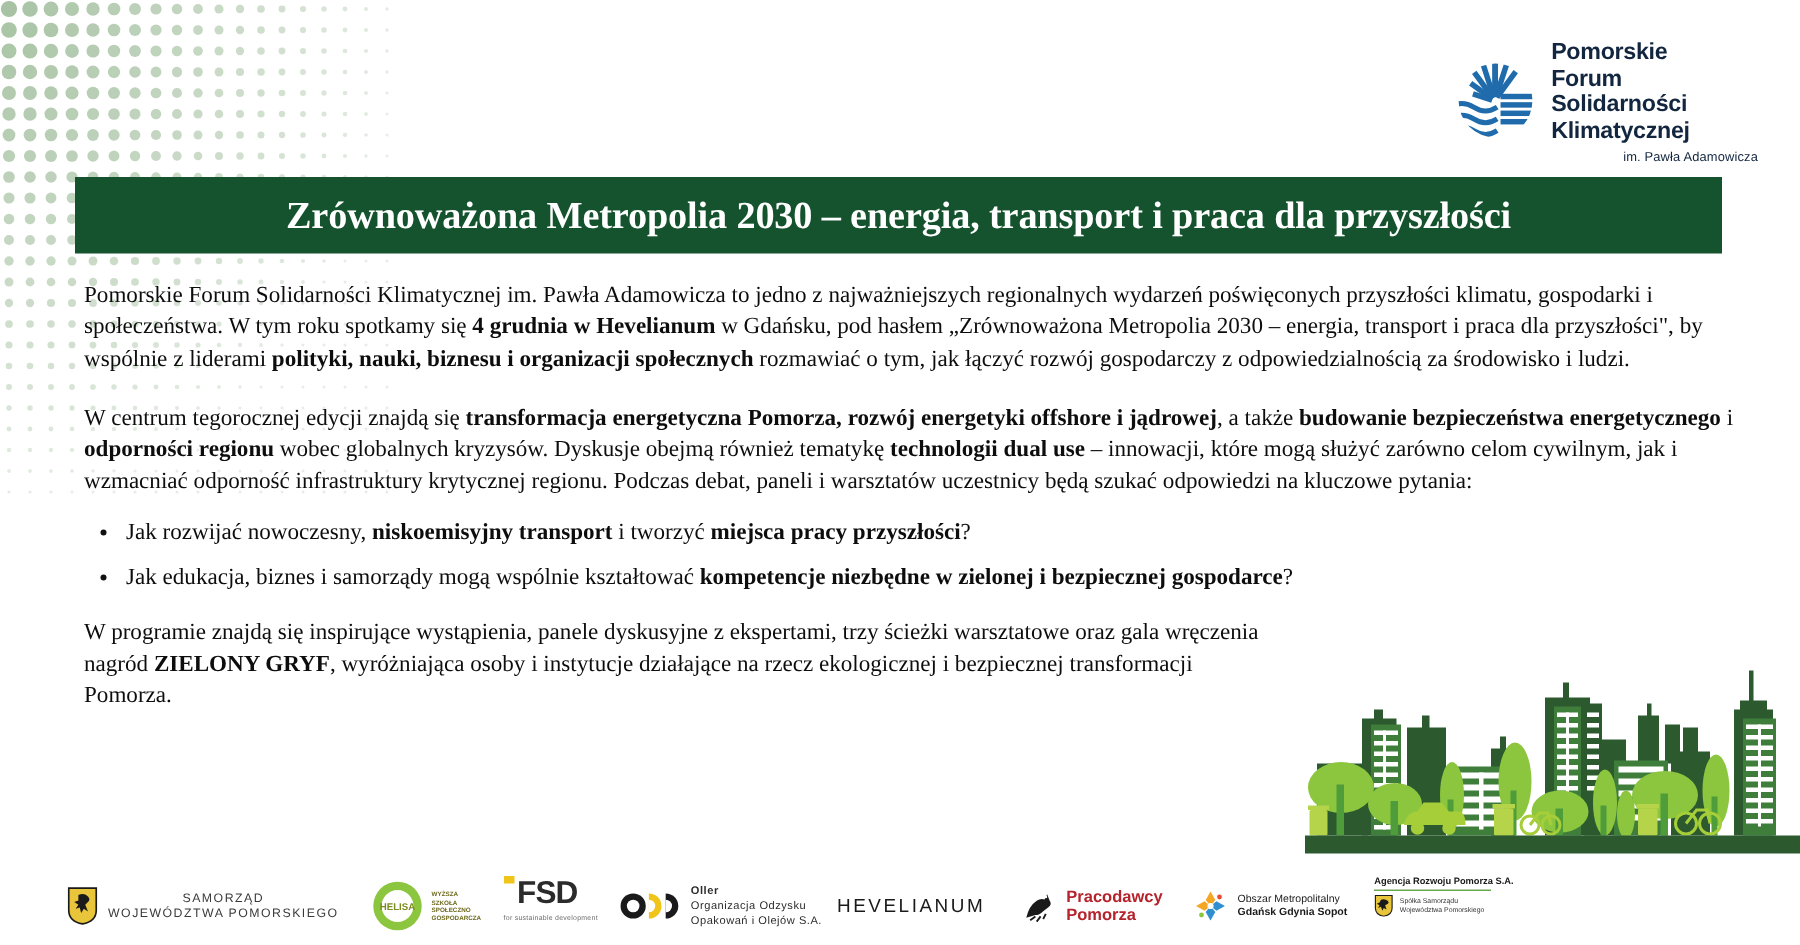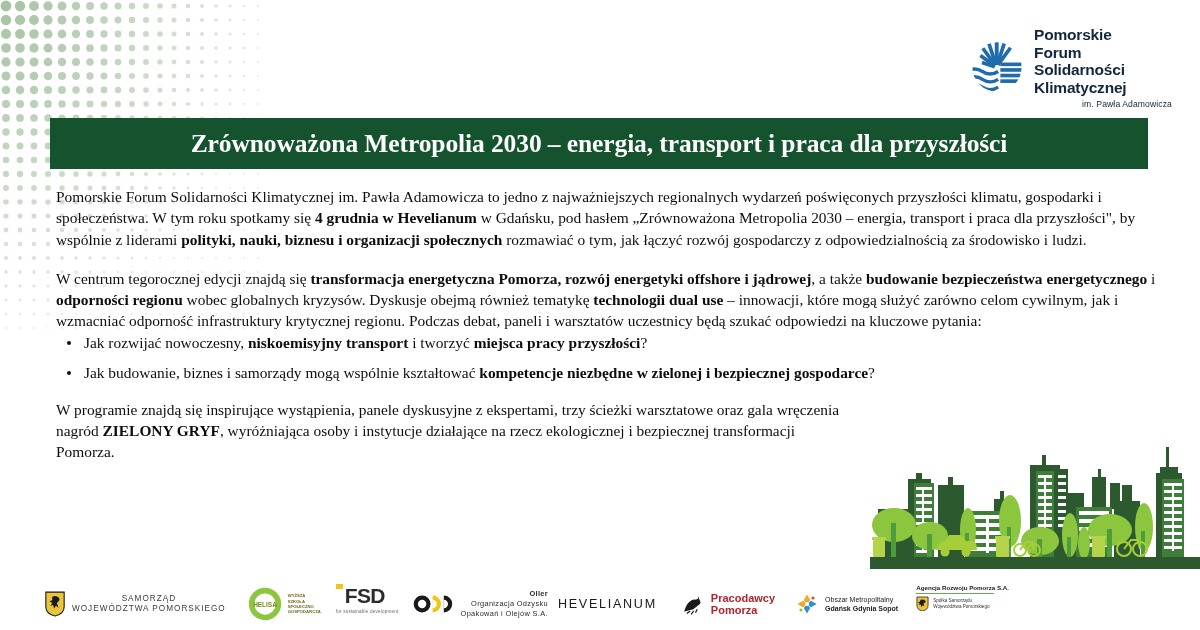--- a/index.html
+++ b/index.html
@@ -86,21 +86,21 @@
     width: 1100px;
     z-index: 3;
     color: #0d0d0d;
   }
   .para {
     font-size: 15.4px;
     line-height: 21.3px;
     margin: 0 0 18px 0;
     text-align: left;
   }
-  .para.p2 { margin-top: 12px; margin-bottom: 0; }
+  .para.p2 { margin-top: 12px; margin-bottom: 12px; }
   .para b { font-weight: bold; }
 
   #question-list {
     list-style: none;
     margin: 0 0 16px 0;
     padding: 0;
   }
   #question-list li {
     position: relative;
     padding-left: 28px;
@@ -176,21 +176,21 @@
   
   #logo-fsd { margin-left: 14px; flex-direction: column; align-items: flex-start; gap: 1px; }
   #logo-fsd .fsd-main {
     font-size: 21px; font-weight: bold; color: #2b2b2b; letter-spacing: -0.6px;
     display: flex; gap: 2px;
   }
   #logo-fsd .fsd-dash { width: 7px; height: 5px; background: #f0c419; display:inline-block; }
   #logo-fsd .fsd-sub { font-size: 4.6px; color: #6b6b6b; letter-spacing: 0.2px; }
   
   #logo-oller { margin-left: 14px; }
-  #logo-oller .logo-cap { line-height: 1.35; text-align: right; }
+  #logo-oller .logo-cap { line-height: 1.35; }
   #logo-oller .logo-cap .nm { font-weight: bold; }
   
   #logo-hevelianum { margin-left: 10px; }
   #logo-hevelianum .hev-text {
     font-size: 12.6px; letter-spacing: 1.7px; color: #1a1a1a; font-weight: 500;
   }
   
   #logo-pracodawcy { margin-left: 22px; }
   #logo-pracodawcy .pp-text {
     font-size: 11px; line-height: 1.12; color: #b5232c; font-weight: bold;
@@ -729,21 +729,21 @@
 </div>
 
 <div id="content">
 
   <p class="para p1"><span>Pomorskie Forum Solidarności Klimatycznej im. Pawła Adamowicza to jedno z najważniejszych regionalnych wydarzeń poświęconych przyszłości klimatu, gospodarki i społeczeństwa. W tym roku spotkamy się </span><b>4 grudnia w Hevelianum</b><span> w Gdańsku, pod hasłem „Zrównoważona Metropolia 2030 – energia, transport i praca dla przyszłości", by wspólnie z liderami </span><b>polityki, nauki, biznesu i organizacji społecznych</b><span> rozmawiać o tym, jak łączyć rozwój gospodarczy z odpowiedzialnością za środowisko i ludzi.</span></p>
 
   <p class="para p2"><span>W centrum tegorocznej edycji znajdą się </span><b>transformacja energetyczna Pomorza, rozwój energetyki offshore i jądrowej</b><span>, a także </span><b>budowanie bezpieczeństwa energetycznego</b><span> i </span><b>odporności regionu</b><span> wobec globalnych kryzysów. Dyskusje obejmą również tematykę </span><b>technologii dual use</b><span> – innowacji, które mogą służyć zarówno celom cywilnym, jak i wzmacniać odporność infrastruktury krytycznej regionu. Podczas debat, paneli i warsztatów uczestnicy będą szukać odpowiedzi na kluczowe pytania:</span></p>
 
   <ul id="question-list">
     <li><span>Jak rozwijać nowoczesny, </span><b>niskoemisyjny transport</b><span> i tworzyć </span><b>miejsca pracy przyszłości</b><span>?</span></li>
-    <li><span>Jak budowanie, biznes i samorządy mogą wspólnie kształtować </span><b>kompetencje niezbędne w zielonej i bezpiecznej gospodarce</b><span></span><b></b><span>?</span></li>
+    <li><span>Jak edukacja, biznes i samorządy mogą wspólnie kształtować </span><b>kompetencje niezbędne w zielonej i bezpiecznej gospodarce</b><span></span><b></b><span>?</span></li>
   </ul>
 
   <p class="para p4"><span>W programie znajdą się inspirujące wystąpienia, panele dyskusyjne z ekspertami, trzy ścieżki warsztatowe oraz gala wręczenia nagród </span><b>ZIELONY GRYF</b><span>, wyróżniająca osoby i instytucje działające na rzecz ekologicznej i bezpiecznej transformacji Pomorza.</span></p>
 </div>
 
 <svg id="city-skyline" viewBox="0 0 330 135" xmlns="http://www.w3.org/2000/svg" aria-hidden="true">
 
   <g fill="#2c5a2e">
     <rect x="8" y="72" width="34" height="48"></rect>
     <rect x="38" y="42" width="8" height="78"></rect>

